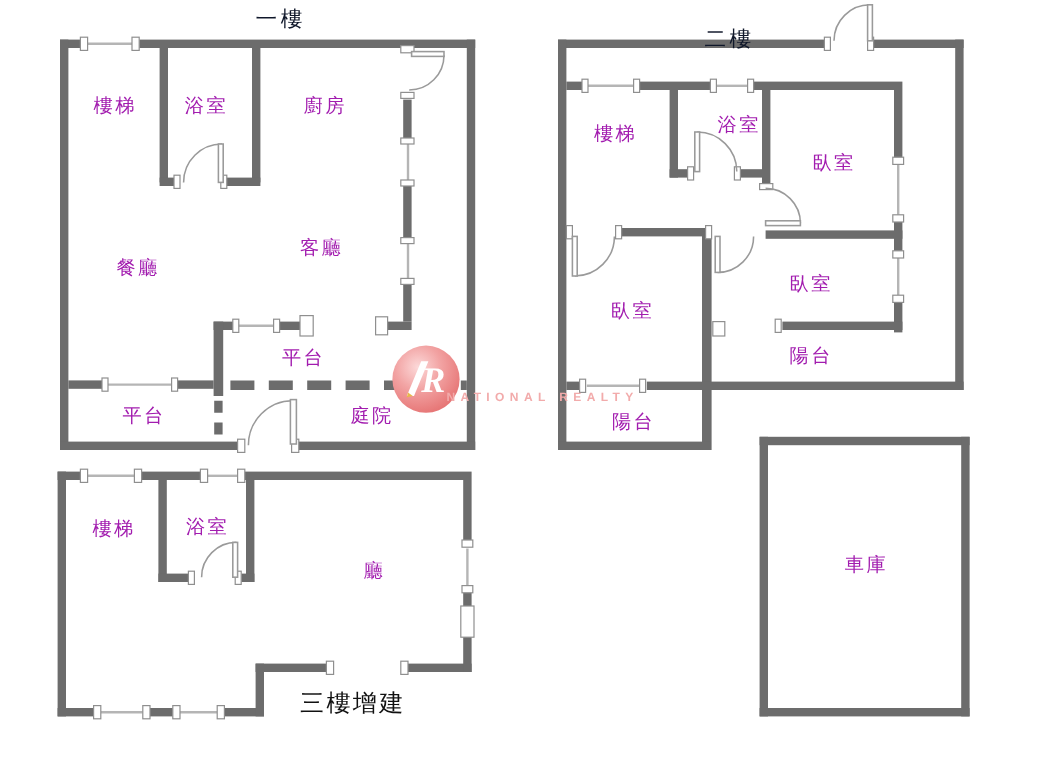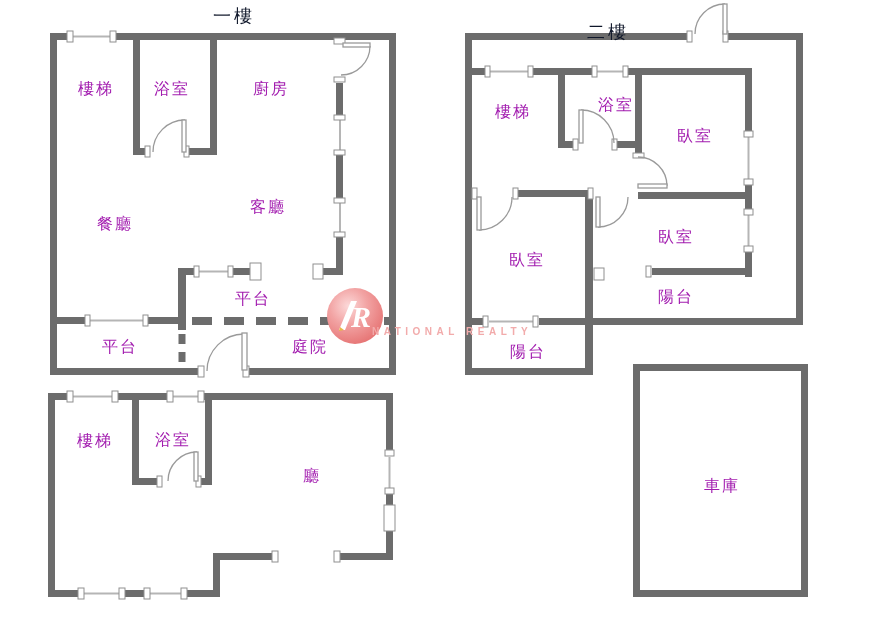--- a/index.html
+++ b/index.html
@@ -256,22 +256,23 @@
   <div class="lbl" style="left:616px;top:105px">浴室</div>
   <div class="lbl" style="left:695px;top:136px">臥室</div>
   <div class="lbl" style="left:676px;top:237px">臥室</div>
   <div class="lbl" style="left:527px;top:260px">臥室</div>
   <div class="lbl" style="left:676px;top:297px">陽台</div>
   <div class="lbl" style="left:528px;top:352px">陽台</div>
 
   <div class="lbl" style="left:95px;top:441px">樓梯</div>
   <div class="lbl" style="left:173px;top:440px">浴室</div>
   <div class="lbl" style="left:312px;top:476px">廳</div>
-
-  <div class="lbl" style="left:722px;top:486px">車庫</div>
+  <div class="lbl big-lbl" style="left:294px;top:586px">三樓增建</div>
+
+  <div class="lbl" style="left:722px;top:471px">車庫</div>
 
   <div class="logo">
     <svg class="logo-mark" width="60" height="60" viewBox="0 0 60 60">
       <circle cx="30" cy="30" r="28" fill="url(#logoGrad)"></circle>
       <path d="M 14,44 L 26,15 L 32,15 L 20,44 Z" fill="#ffffff"></path>
       <path d="M 15,41 L 19,44 L 14,45 Z" fill="#e8b84b"></path>
       <text x="26" y="41" font-size="30" font-weight="bold" font-style="italic" fill="#ffffff" font-family="'Liberation Serif','DejaVu Serif',serif">R</text>
     </svg>
     <div class="logo-tagline">NATIONAL REALTY</div>
   </div>

